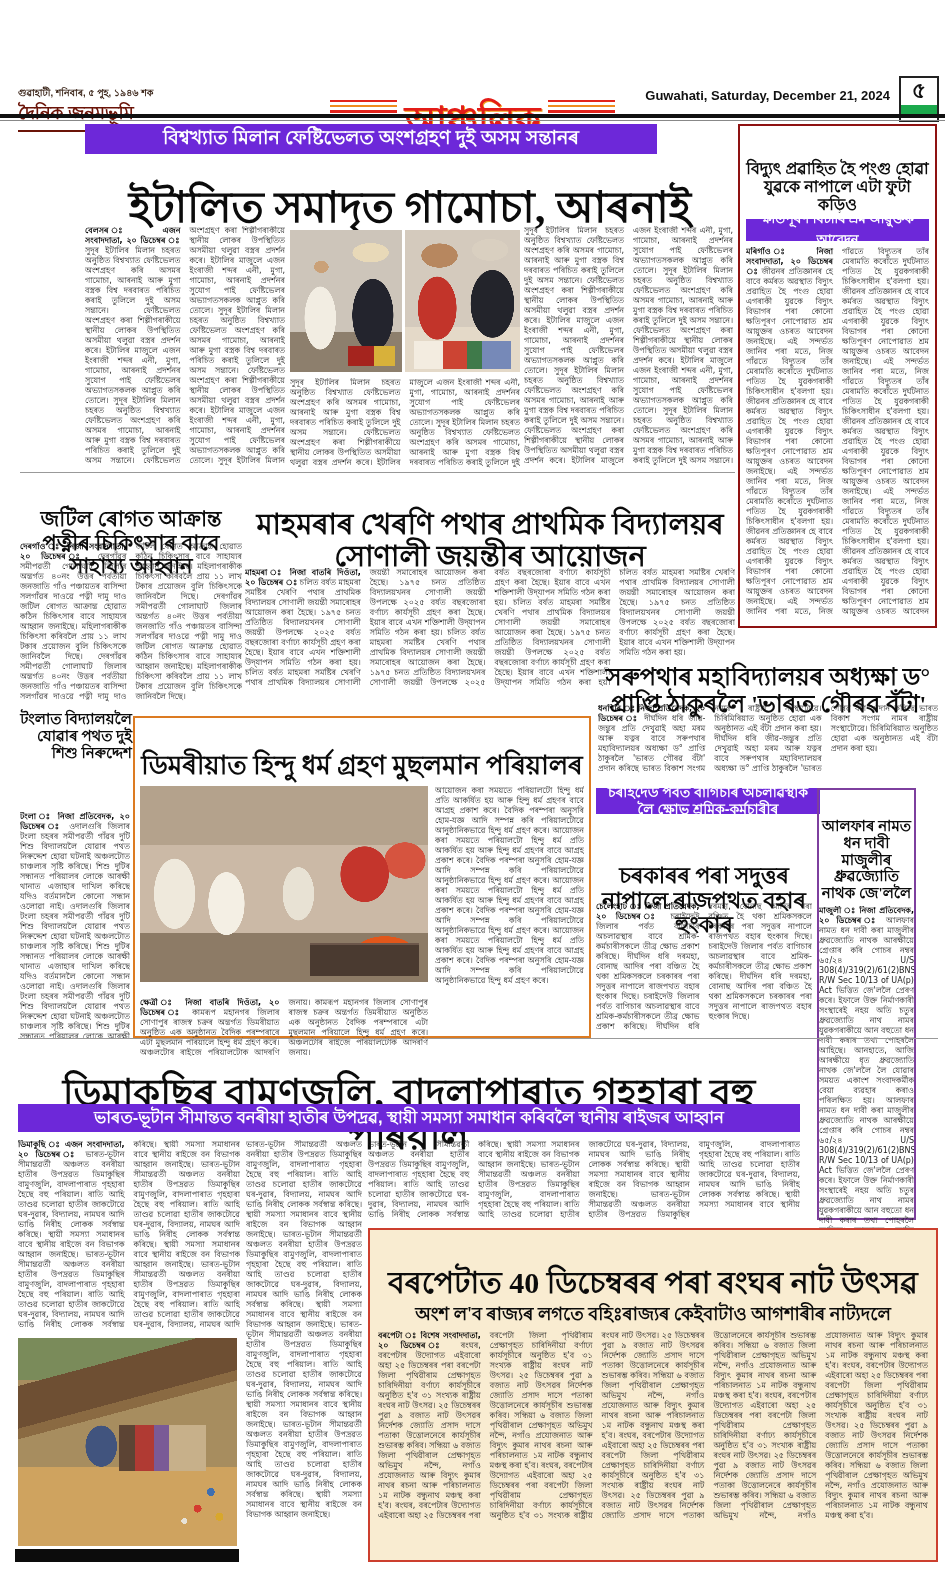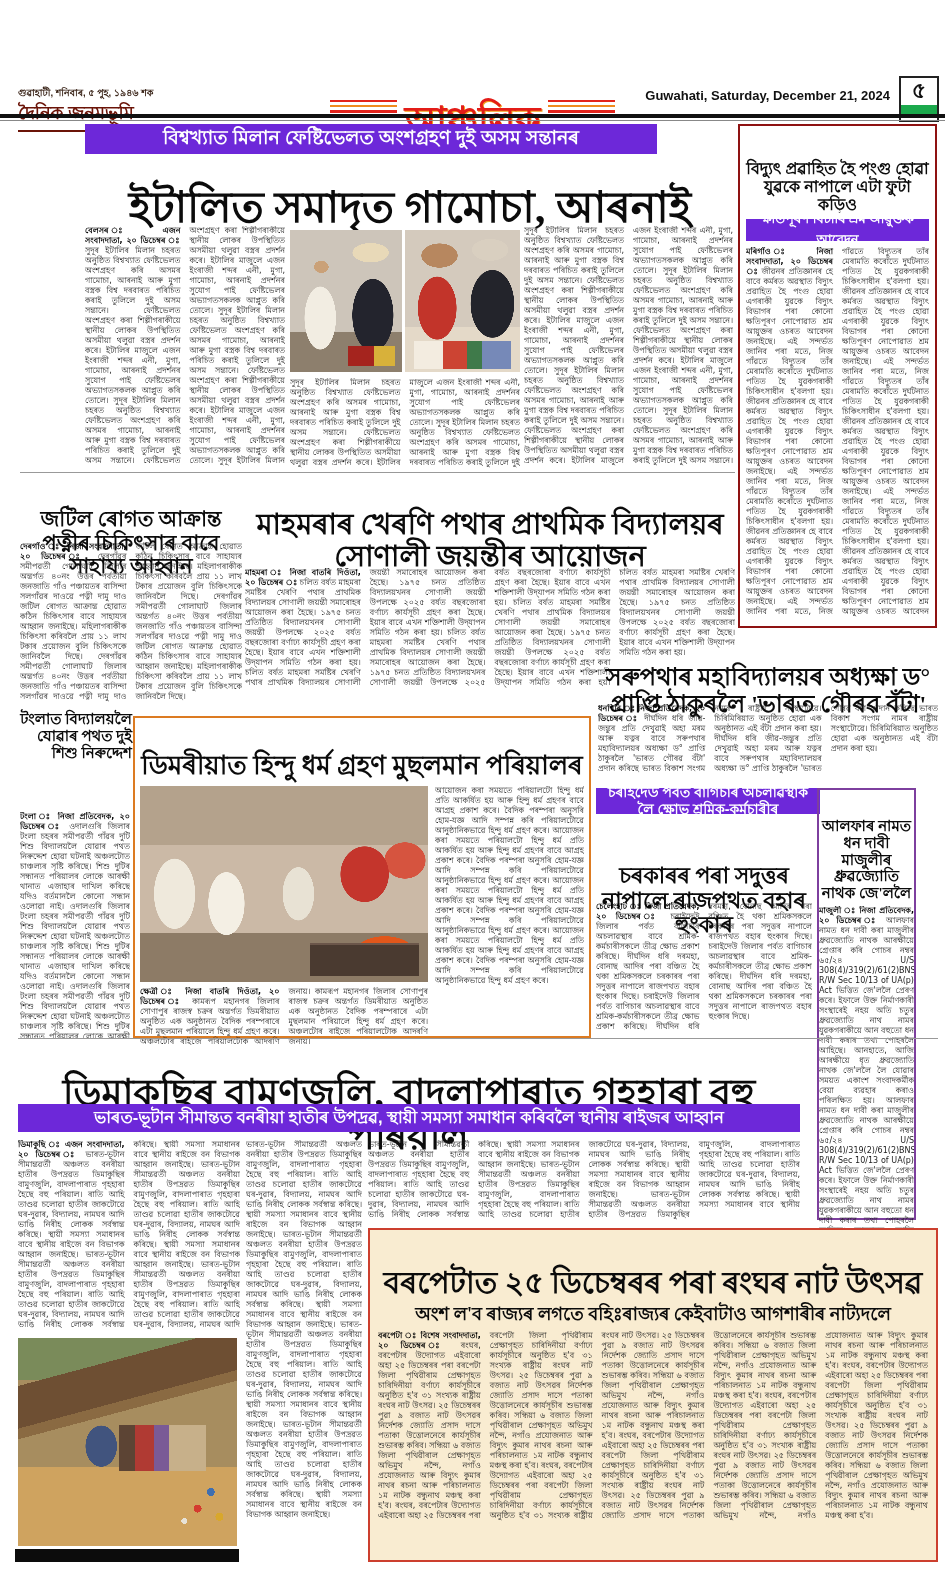--- a/index.html
+++ b/index.html
@@ -134,21 +134,21 @@
   <div class="abs body-text cols4" style="left:245px;top:568px;width:490px;height:140px;">
     <b>মাহমৰা ঃ নিজা বাতৰি দিওঁতা, ২০ ডিচেম্বৰ ঃ</b>
     <span>চলিত বৰ্ষত মাহমৰা সমষ্টিৰ খেৰণি পথাৰ প্ৰাথমিক বিদ্যালয়ৰ সোণালী জয়ন্তী সমাৰোহৰ আয়োজন কৰা হৈছে। ১৯৭৫ চনত প্ৰতিষ্ঠিত বিদ্যালয়খনৰ সোণালী জয়ন্তী উপলক্ষে ২০২৫ বৰ্ষত বছৰজোৰা বৰ্ণাঢ্য কাৰ্যসূচী গ্ৰহণ কৰা হৈছে। ইয়াৰ বাবে এখন শক্তিশালী উদ্‌যাপন সমিতি গঠন কৰা হয়। চলিত বৰ্ষত মাহমৰা সমষ্টিৰ খেৰণি পথাৰ প্ৰাথমিক বিদ্যালয়ৰ সোণালী জয়ন্তী সমাৰোহৰ আয়োজন কৰা হৈছে। ১৯৭৫ চনত প্ৰতিষ্ঠিত বিদ্যালয়খনৰ সোণালী জয়ন্তী উপলক্ষে ২০২৫ বৰ্ষত বছৰজোৰা বৰ্ণাঢ্য কাৰ্যসূচী গ্ৰহণ কৰা হৈছে। ইয়াৰ বাবে এখন শক্তিশালী উদ্‌যাপন সমিতি গঠন কৰা হয়। চলিত বৰ্ষত মাহমৰা সমষ্টিৰ খেৰণি পথাৰ প্ৰাথমিক বিদ্যালয়ৰ সোণালী জয়ন্তী সমাৰোহৰ আয়োজন কৰা হৈছে। ১৯৭৫ চনত প্ৰতিষ্ঠিত বিদ্যালয়খনৰ সোণালী জয়ন্তী উপলক্ষে ২০২৫ বৰ্ষত বছৰজোৰা বৰ্ণাঢ্য কাৰ্যসূচী গ্ৰহণ কৰা হৈছে। ইয়াৰ বাবে এখন শক্তিশালী উদ্‌যাপন সমিতি গঠন কৰা হয়। চলিত বৰ্ষত মাহমৰা সমষ্টিৰ খেৰণি পথাৰ প্ৰাথমিক বিদ্যালয়ৰ সোণালী জয়ন্তী সমাৰোহৰ আয়োজন কৰা হৈছে। ১৯৭৫ চনত প্ৰতিষ্ঠিত বিদ্যালয়খনৰ সোণালী জয়ন্তী উপলক্ষে ২০২৫ বৰ্ষত বছৰজোৰা বৰ্ণাঢ্য কাৰ্যসূচী গ্ৰহণ কৰা হৈছে। ইয়াৰ বাবে এখন শক্তিশালী উদ্‌যাপন সমিতি গঠন কৰা হয়। চলিত বৰ্ষত মাহমৰা সমষ্টিৰ খেৰণি পথাৰ প্ৰাথমিক বিদ্যালয়ৰ সোণালী জয়ন্তী সমাৰোহৰ আয়োজন কৰা হৈছে। ১৯৭৫ চনত প্ৰতিষ্ঠিত বিদ্যালয়খনৰ সোণালী জয়ন্তী উপলক্ষে ২০২৫ বৰ্ষত বছৰজোৰা বৰ্ণাঢ্য কাৰ্যসূচী গ্ৰহণ কৰা হৈছে। ইয়াৰ বাবে এখন শক্তিশালী উদ্‌যাপন সমিতি গঠন কৰা হয়।</span>
   </div>
 
   <div class="abs boxed" style="left:133px;top:716px;width:458px;height:322px;border:2px solid #dc7b22;padding:5px;">
     <div class="headline" style="font-size:26px;text-align:center;">ডিমৰীয়াত হিন্দু ধৰ্ম গ্ৰহণ মুছলমান পৰিয়ালৰ</div>
     <div style="display:flex;gap:7px;margin-top:6px;">
       <div style="width:288px;">
         <div class="photo ph-havan" style="position:relative;width:288px;height:196px;"></div>
-        <div class="body-text cols2" style="width:288px;height:64px;margin-top:5px;">
+        <div class="body-text cols2" style="width:288px;height:64px;margin-top:16px;">
           <b>ক্ষেত্ৰী ঃ নিজা বাতৰি দিওঁতা, ২০ ডিচেম্বৰ ঃ</b>
           <span>কামৰূপ মহানগৰ জিলাৰ সোণাপুৰ ৰাজস্ব চক্ৰৰ অন্তৰ্গত ডিমৰীয়াত অনুষ্ঠিত এক অনুষ্ঠানত বৈদিক পৰম্পৰাৰে এটা মুছলমান পৰিয়ালে হিন্দু ধৰ্ম গ্ৰহণ কৰে। অঞ্চলটোৰ ৰাইজে পৰিয়ালটোক আদৰণি জনায়। কামৰূপ মহানগৰ জিলাৰ সোণাপুৰ ৰাজস্ব চক্ৰৰ অন্তৰ্গত ডিমৰীয়াত অনুষ্ঠিত এক অনুষ্ঠানত বৈদিক পৰম্পৰাৰে এটা মুছলমান পৰিয়ালে হিন্দু ধৰ্ম গ্ৰহণ কৰে। অঞ্চলটোৰ ৰাইজে পৰিয়ালটোক আদৰণি জনায়।</span>
         </div>
       </div>
       <div class="body-text" style="width:150px;height:268px;">
         <span>আয়োজন কৰা সময়তে পৰিয়ালটো হিন্দু ধৰ্ম প্ৰতি আকৰ্ষিত হয় আৰু হিন্দু ধৰ্ম গ্ৰহণৰ বাবে আগ্ৰহ প্ৰকাশ কৰে। বৈদিক পৰম্পৰা অনুসৰি হোম-যজ্ঞ আদি সম্পন্ন কৰি পৰিয়ালটোৱে আনুষ্ঠানিকভাৱে হিন্দু ধৰ্ম গ্ৰহণ কৰে। আয়োজন কৰা সময়তে পৰিয়ালটো হিন্দু ধৰ্ম প্ৰতি আকৰ্ষিত হয় আৰু হিন্দু ধৰ্ম গ্ৰহণৰ বাবে আগ্ৰহ প্ৰকাশ কৰে। বৈদিক পৰম্পৰা অনুসৰি হোম-যজ্ঞ আদি সম্পন্ন কৰি পৰিয়ালটোৱে আনুষ্ঠানিকভাৱে হিন্দু ধৰ্ম গ্ৰহণ কৰে। আয়োজন কৰা সময়তে পৰিয়ালটো হিন্দু ধৰ্ম প্ৰতি আকৰ্ষিত হয় আৰু হিন্দু ধৰ্ম গ্ৰহণৰ বাবে আগ্ৰহ প্ৰকাশ কৰে। বৈদিক পৰম্পৰা অনুসৰি হোম-যজ্ঞ আদি সম্পন্ন কৰি পৰিয়ালটোৱে আনুষ্ঠানিকভাৱে হিন্দু ধৰ্ম গ্ৰহণ কৰে। আয়োজন কৰা সময়তে পৰিয়ালটো হিন্দু ধৰ্ম প্ৰতি আকৰ্ষিত হয় আৰু হিন্দু ধৰ্ম গ্ৰহণৰ বাবে আগ্ৰহ প্ৰকাশ কৰে। বৈদিক পৰম্পৰা অনুসৰি হোম-যজ্ঞ আদি সম্পন্ন কৰি পৰিয়ালটোৱে আনুষ্ঠানিকভাৱে হিন্দু ধৰ্ম গ্ৰহণ কৰে।</span>
       </div>
     </div>
   </div>
 
@@ -188,21 +188,21 @@
 
   <div class="abs body-text" style="left:246px;top:1140px;width:116px;height:420px;">
     <span>ভাৰত-ভূটান সীমান্তৱৰ্তী অঞ্চলত বনৰীয়া হাতীৰ উপদ্ৰৱত ডিমাকুছিৰ বামুণজুলি, বাদলাপাৰাত গৃহহাৰা হৈছে বহু পৰিয়াল। ৰাতি আহি তাণ্ডৱ চলোৱা হাতীৰ জাকটোৱে ঘৰ-দুৱাৰ, বিদ্যালয়, নামঘৰ আদি ভাঙি নিৰীহ লোকক সৰ্বস্বান্ত কৰিছে। স্থায়ী সমস্যা সমাধানৰ বাবে স্থানীয় ৰাইজে বন বিভাগক আহ্বান জনাইছে। ভাৰত-ভূটান সীমান্তৱৰ্তী অঞ্চলত বনৰীয়া হাতীৰ উপদ্ৰৱত ডিমাকুছিৰ বামুণজুলি, বাদলাপাৰাত গৃহহাৰা হৈছে বহু পৰিয়াল। ৰাতি আহি তাণ্ডৱ চলোৱা হাতীৰ জাকটোৱে ঘৰ-দুৱাৰ, বিদ্যালয়, নামঘৰ আদি ভাঙি নিৰীহ লোকক সৰ্বস্বান্ত কৰিছে। স্থায়ী সমস্যা সমাধানৰ বাবে স্থানীয় ৰাইজে বন বিভাগক আহ্বান জনাইছে। ভাৰত-ভূটান সীমান্তৱৰ্তী অঞ্চলত বনৰীয়া হাতীৰ উপদ্ৰৱত ডিমাকুছিৰ বামুণজুলি, বাদলাপাৰাত গৃহহাৰা হৈছে বহু পৰিয়াল। ৰাতি আহি তাণ্ডৱ চলোৱা হাতীৰ জাকটোৱে ঘৰ-দুৱাৰ, বিদ্যালয়, নামঘৰ আদি ভাঙি নিৰীহ লোকক সৰ্বস্বান্ত কৰিছে। স্থায়ী সমস্যা সমাধানৰ বাবে স্থানীয় ৰাইজে বন বিভাগক আহ্বান জনাইছে। ভাৰত-ভূটান সীমান্তৱৰ্তী অঞ্চলত বনৰীয়া হাতীৰ উপদ্ৰৱত ডিমাকুছিৰ বামুণজুলি, বাদলাপাৰাত গৃহহাৰা হৈছে বহু পৰিয়াল। ৰাতি আহি তাণ্ডৱ চলোৱা হাতীৰ জাকটোৱে ঘৰ-দুৱাৰ, বিদ্যালয়, নামঘৰ আদি ভাঙি নিৰীহ লোকক সৰ্বস্বান্ত কৰিছে। স্থায়ী সমস্যা সমাধানৰ বাবে স্থানীয় ৰাইজে বন বিভাগক আহ্বান জনাইছে।</span>
   </div>
 
   <div class="abs body-text cols4" style="left:368px;top:1140px;width:432px;height:84px;">
     <span>ভাৰত-ভূটান সীমান্তৱৰ্তী অঞ্চলত বনৰীয়া হাতীৰ উপদ্ৰৱত ডিমাকুছিৰ বামুণজুলি, বাদলাপাৰাত গৃহহাৰা হৈছে বহু পৰিয়াল। ৰাতি আহি তাণ্ডৱ চলোৱা হাতীৰ জাকটোৱে ঘৰ-দুৱাৰ, বিদ্যালয়, নামঘৰ আদি ভাঙি নিৰীহ লোকক সৰ্বস্বান্ত কৰিছে। স্থায়ী সমস্যা সমাধানৰ বাবে স্থানীয় ৰাইজে বন বিভাগক আহ্বান জনাইছে। ভাৰত-ভূটান সীমান্তৱৰ্তী অঞ্চলত বনৰীয়া হাতীৰ উপদ্ৰৱত ডিমাকুছিৰ বামুণজুলি, বাদলাপাৰাত গৃহহাৰা হৈছে বহু পৰিয়াল। ৰাতি আহি তাণ্ডৱ চলোৱা হাতীৰ জাকটোৱে ঘৰ-দুৱাৰ, বিদ্যালয়, নামঘৰ আদি ভাঙি নিৰীহ লোকক সৰ্বস্বান্ত কৰিছে। স্থায়ী সমস্যা সমাধানৰ বাবে স্থানীয় ৰাইজে বন বিভাগক আহ্বান জনাইছে। ভাৰত-ভূটান সীমান্তৱৰ্তী অঞ্চলত বনৰীয়া হাতীৰ উপদ্ৰৱত ডিমাকুছিৰ বামুণজুলি, বাদলাপাৰাত গৃহহাৰা হৈছে বহু পৰিয়াল। ৰাতি আহি তাণ্ডৱ চলোৱা হাতীৰ জাকটোৱে ঘৰ-দুৱাৰ, বিদ্যালয়, নামঘৰ আদি ভাঙি নিৰীহ লোকক সৰ্বস্বান্ত কৰিছে। স্থায়ী সমস্যা সমাধানৰ বাবে স্থানীয় ৰাইজে বন বিভাগক আহ্বান জনাইছে।</span>
   </div>
 
   <div class="abs boxed" style="left:368px;top:1228px;width:570px;height:334px;background:#f9ecd1;border:2px solid #cc3f2e;padding:8px;">
-    <div class="headline" style="font-size:30px;text-align:center;">বৰপেটাত ২৫ ডিচেম্বৰৰ পৰা ৰংঘৰ নাট উৎসৱ</div>
+    <div class="headline" style="font-size:30px;text-align:center;">বৰপেটাত 40 ডিচেম্বৰৰ পৰা ৰংঘৰ নাট উৎসৱ</div>
     <div class="headline" style="font-size:18px;text-align:center;margin-top:4px;">অংশ ল'ব ৰাজ্যৰ লগতে বহিঃৰাজ্যৰ কেইবাটাও আগশাৰীৰ নাট্যদলে</div>
     <div class="body-text cols5" style="height:238px;margin-top:7px;">
       <b>বৰপেটা ঃ বিশেষ সংবাদদাতা, ২০ ডিচেম্বৰ ঃ</b>
       <span>ৰংঘৰ, বৰপেটাৰ উদ্যোগত এইবাৰো অহা ২৫ ডিচেম্বৰৰ পৰা বৰপেটা জিলা পৃথিৱীৰাম প্ৰেক্ষাগৃহত চাৰিদিনীয়া বৰ্ণাঢ্য কাৰ্যসূচীৰে অনুষ্ঠিত হ'ব ৩১ সংখ্যক ৰাষ্ট্ৰীয় ৰংঘৰ নাট উৎসৱ। ২৫ ডিচেম্বৰৰ পুৱা ৯ বজাত নাট উৎসৱৰ নিৰ্দেশক জ্যোতি প্ৰসাদ দাসে পতাকা উত্তোলনেৰে কাৰ্যসূচীৰ শুভাৰম্ভ কৰিব। সন্ধিয়া ৬ বজাত জিলা পৃথিৱীৰাল প্ৰেক্ষাগৃহত অভিমুখ নন্দৈ, নগাঁও প্ৰযোজনাত আৰু বিদ্যুৎ কুমাৰ নাথৰ ৰচনা আৰু পৰিচালনাত ১ম নাটক বন্ধুনাথ মঞ্চস্থ কৰা হ'ব। ৰংঘৰ, বৰপেটাৰ উদ্যোগত এইবাৰো অহা ২৫ ডিচেম্বৰৰ পৰা বৰপেটা জিলা পৃথিৱীৰাম প্ৰেক্ষাগৃহত চাৰিদিনীয়া বৰ্ণাঢ্য কাৰ্যসূচীৰে অনুষ্ঠিত হ'ব ৩১ সংখ্যক ৰাষ্ট্ৰীয় ৰংঘৰ নাট উৎসৱ। ২৫ ডিচেম্বৰৰ পুৱা ৯ বজাত নাট উৎসৱৰ নিৰ্দেশক জ্যোতি প্ৰসাদ দাসে পতাকা উত্তোলনেৰে কাৰ্যসূচীৰ শুভাৰম্ভ কৰিব। সন্ধিয়া ৬ বজাত জিলা পৃথিৱীৰাল প্ৰেক্ষাগৃহত অভিমুখ নন্দৈ, নগাঁও প্ৰযোজনাত আৰু বিদ্যুৎ কুমাৰ নাথৰ ৰচনা আৰু পৰিচালনাত ১ম নাটক বন্ধুনাথ মঞ্চস্থ কৰা হ'ব। ৰংঘৰ, বৰপেটাৰ উদ্যোগত এইবাৰো অহা ২৫ ডিচেম্বৰৰ পৰা বৰপেটা জিলা পৃথিৱীৰাম প্ৰেক্ষাগৃহত চাৰিদিনীয়া বৰ্ণাঢ্য কাৰ্যসূচীৰে অনুষ্ঠিত হ'ব ৩১ সংখ্যক ৰাষ্ট্ৰীয় ৰংঘৰ নাট উৎসৱ। ২৫ ডিচেম্বৰৰ পুৱা ৯ বজাত নাট উৎসৱৰ নিৰ্দেশক জ্যোতি প্ৰসাদ দাসে পতাকা উত্তোলনেৰে কাৰ্যসূচীৰ শুভাৰম্ভ কৰিব। সন্ধিয়া ৬ বজাত জিলা পৃথিৱীৰাল প্ৰেক্ষাগৃহত অভিমুখ নন্দৈ, নগাঁও প্ৰযোজনাত আৰু বিদ্যুৎ কুমাৰ নাথৰ ৰচনা আৰু পৰিচালনাত ১ম নাটক বন্ধুনাথ মঞ্চস্থ কৰা হ'ব। ৰংঘৰ, বৰপেটাৰ উদ্যোগত এইবাৰো অহা ২৫ ডিচেম্বৰৰ পৰা বৰপেটা জিলা পৃথিৱীৰাম প্ৰেক্ষাগৃহত চাৰিদিনীয়া বৰ্ণাঢ্য কাৰ্যসূচীৰে অনুষ্ঠিত হ'ব ৩১ সংখ্যক ৰাষ্ট্ৰীয় ৰংঘৰ নাট উৎসৱ। ২৫ ডিচেম্বৰৰ পুৱা ৯ বজাত নাট উৎসৱৰ নিৰ্দেশক জ্যোতি প্ৰসাদ দাসে পতাকা উত্তোলনেৰে কাৰ্যসূচীৰ শুভাৰম্ভ কৰিব। সন্ধিয়া ৬ বজাত জিলা পৃথিৱীৰাল প্ৰেক্ষাগৃহত অভিমুখ নন্দৈ, নগাঁও প্ৰযোজনাত আৰু বিদ্যুৎ কুমাৰ নাথৰ ৰচনা আৰু পৰিচালনাত ১ম নাটক বন্ধুনাথ মঞ্চস্থ কৰা হ'ব। ৰংঘৰ, বৰপেটাৰ উদ্যোগত এইবাৰো অহা ২৫ ডিচেম্বৰৰ পৰা বৰপেটা জিলা পৃথিৱীৰাম প্ৰেক্ষাগৃহত চাৰিদিনীয়া বৰ্ণাঢ্য কাৰ্যসূচীৰে অনুষ্ঠিত হ'ব ৩১ সংখ্যক ৰাষ্ট্ৰীয় ৰংঘৰ নাট উৎসৱ। ২৫ ডিচেম্বৰৰ পুৱা ৯ বজাত নাট উৎসৱৰ নিৰ্দেশক জ্যোতি প্ৰসাদ দাসে পতাকা উত্তোলনেৰে কাৰ্যসূচীৰ শুভাৰম্ভ কৰিব। সন্ধিয়া ৬ বজাত জিলা পৃথিৱীৰাল প্ৰেক্ষাগৃহত অভিমুখ নন্দৈ, নগাঁও প্ৰযোজনাত আৰু বিদ্যুৎ কুমাৰ নাথৰ ৰচনা আৰু পৰিচালনাত ১ম নাটক বন্ধুনাথ মঞ্চস্থ কৰা হ'ব। ৰংঘৰ, বৰপেটাৰ উদ্যোগত এইবাৰো অহা ২৫ ডিচেম্বৰৰ পৰা বৰপেটা জিলা পৃথিৱীৰাম প্ৰেক্ষাগৃহত চাৰিদিনীয়া বৰ্ণাঢ্য কাৰ্যসূচীৰে অনুষ্ঠিত হ'ব ৩১ সংখ্যক ৰাষ্ট্ৰীয় ৰংঘৰ নাট উৎসৱ। ২৫ ডিচেম্বৰৰ পুৱা ৯ বজাত নাট উৎসৱৰ নিৰ্দেশক জ্যোতি প্ৰসাদ দাসে পতাকা উত্তোলনেৰে কাৰ্যসূচীৰ শুভাৰম্ভ কৰিব। সন্ধিয়া ৬ বজাত জিলা পৃথিৱীৰাল প্ৰেক্ষাগৃহত অভিমুখ নন্দৈ, নগাঁও প্ৰযোজনাত আৰু বিদ্যুৎ কুমাৰ নাথৰ ৰচনা আৰু পৰিচালনাত ১ম নাটক বন্ধুনাথ মঞ্চস্থ কৰা হ'ব।</span>
     </div>
   </div>
 
 </div>
 
 </body></html>

